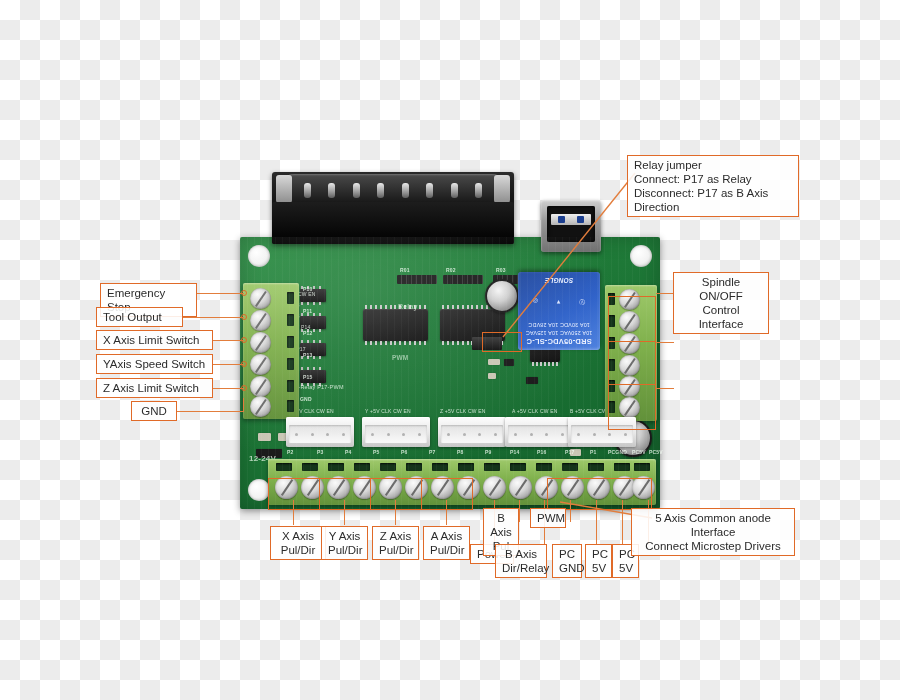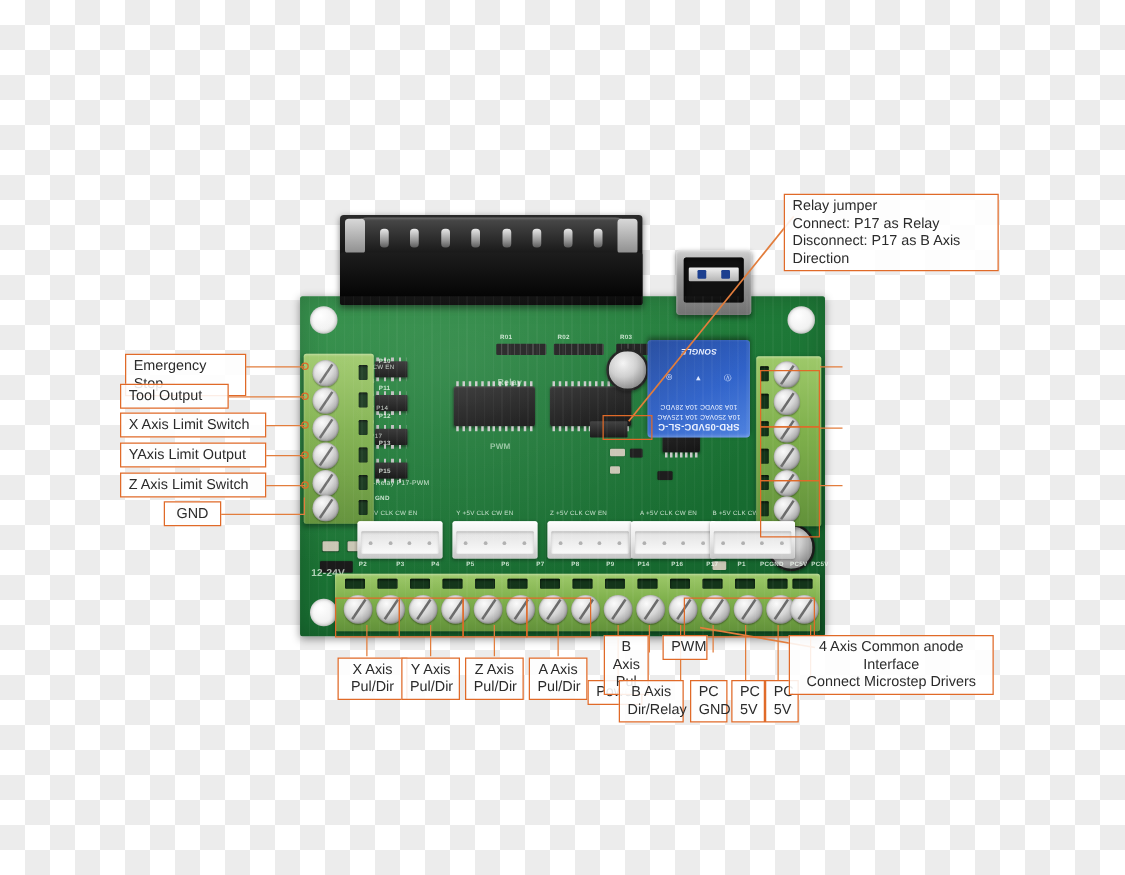--- a/index.html
+++ b/index.html
@@ -576,24 +576,26 @@
     <line x1="0" y1="4" x2="92" y2="20" stroke="#e27d3c" stroke-width="1.4"></line>
   </svg>
 
   <div class="callout left" style="left:627px; top:155px; width:172px;">Relay jumper
 Connect: P17 as Relay
 Disconnect: P17 as B Axis Direction</div>
 
   <div class="callout left" style="left:100px; top:283px; width:97px;">Emergency Stop</div>
   <div class="callout left" style="left:96px; top:307px; width:87px;">Tool Output</div>
   <div class="callout left" style="left:96px; top:330px; width:117px;">X Axis Limit Switch</div>
-  <div class="callout left" style="left:96px; top:354px; width:117px;">YAxis Limit Output</div>
+  <div class="callout left" style="left:96px; top:354px; width:117px;">YAxis Speed Switch</div>
   <div class="callout left" style="left:96px; top:378px; width:117px;">Z Axis Limit Switch</div>
   <div class="callout" style="left:131px; top:401px; width:46px;">GND</div>
 
+  <div class="callout" style="left:673px; top:272px; width:96px;">Spindle ON/OFF
+Control Interface</div>
 
   <div class="callout" style="left:270px; top:526px; width:56px;">X Axis
 Pul/Dir</div>
   <div class="callout" style="left:321px; top:526px; width:47px;">Y Axis
 Pul/Dir</div>
   <div class="callout" style="left:372px; top:526px; width:47px;">Z Axis
 Pul/Dir</div>
   <div class="callout" style="left:423px; top:526px; width:47px;">A Axis
 Pul/Dir</div>
   <div class="callout" style="left:470px; top:544px; width:44px;">Power</div>
@@ -602,16 +604,16 @@
   <div class="callout" style="left:495px; top:544px; width:52px;">B Axis
 Dir/Relay</div>
   <div class="callout" style="left:530px; top:508px; width:36px;">PWM</div>
   <div class="callout" style="left:552px; top:544px; width:30px;">PC
 GND</div>
   <div class="callout" style="left:585px; top:544px; width:27px;">PC
 5V</div>
   <div class="callout" style="left:612px; top:544px; width:27px;">PC
 5V</div>
 
-  <div class="callout" style="left:631px; top:508px; width:164px;">4 Axis Common anode Interface
+  <div class="callout" style="left:631px; top:508px; width:164px;">5 Axis Common anode Interface
 Connect Microstep Drivers</div>
 
 </div>
 
 </body></html>

